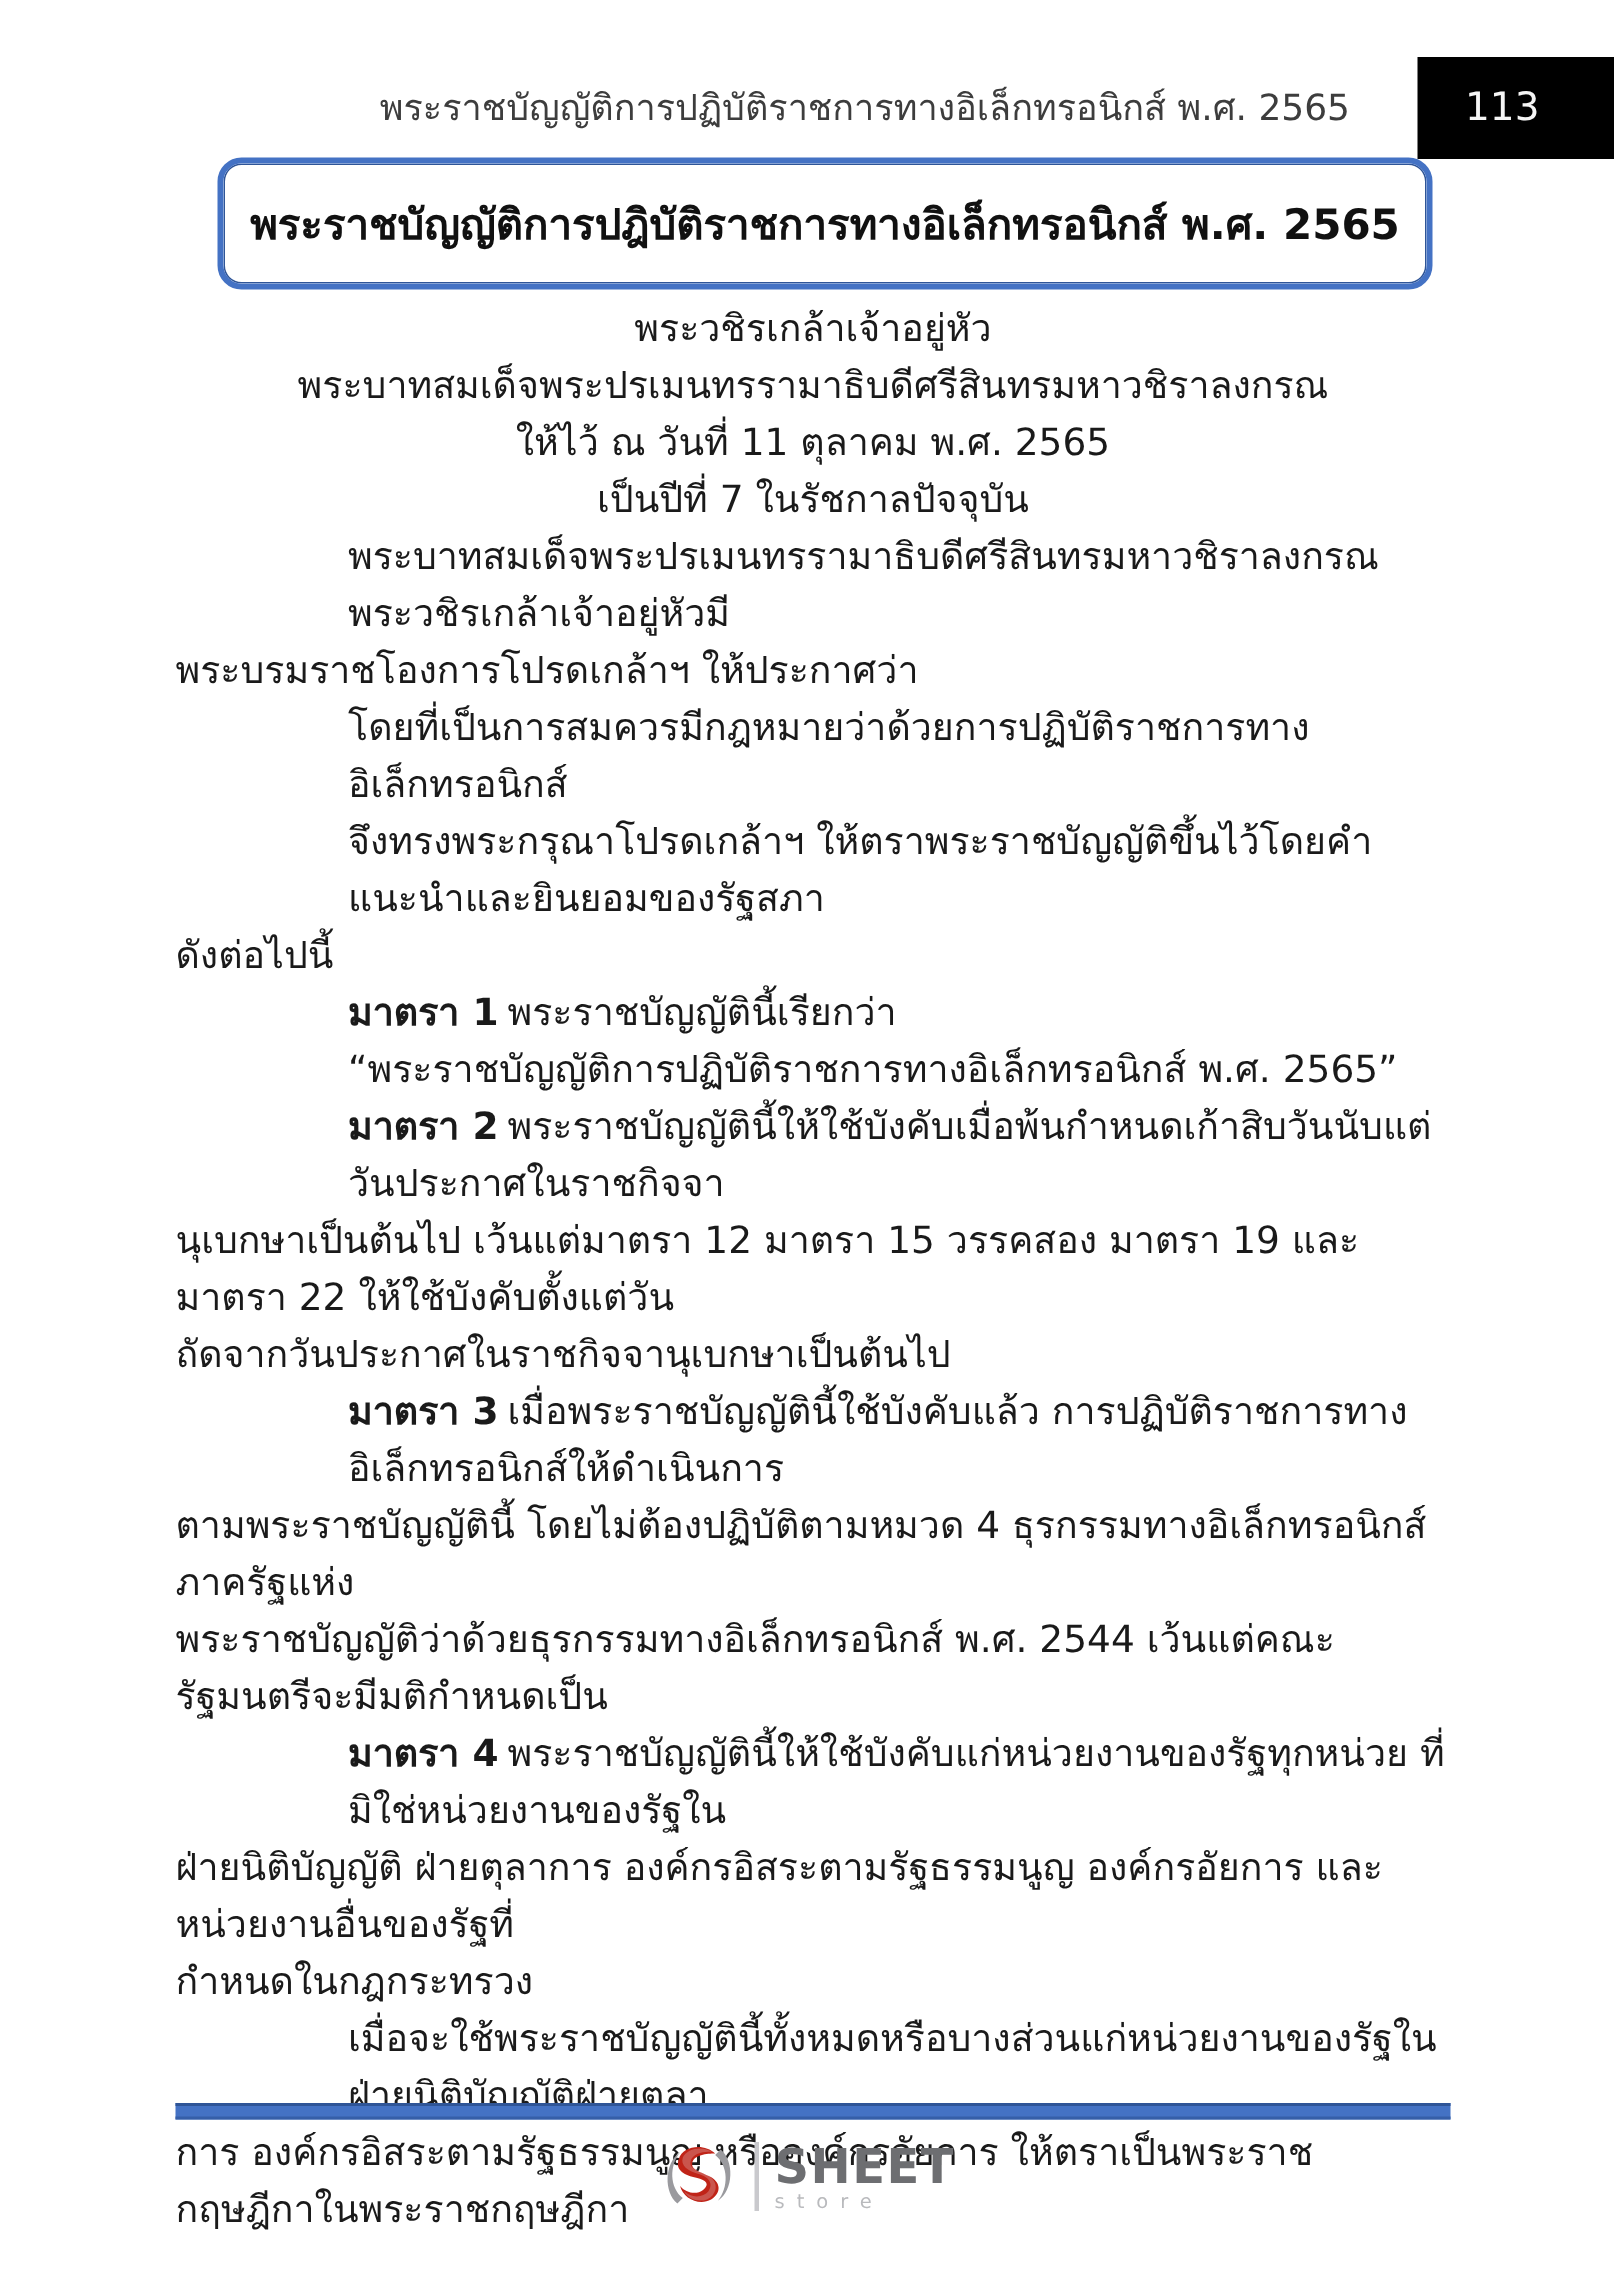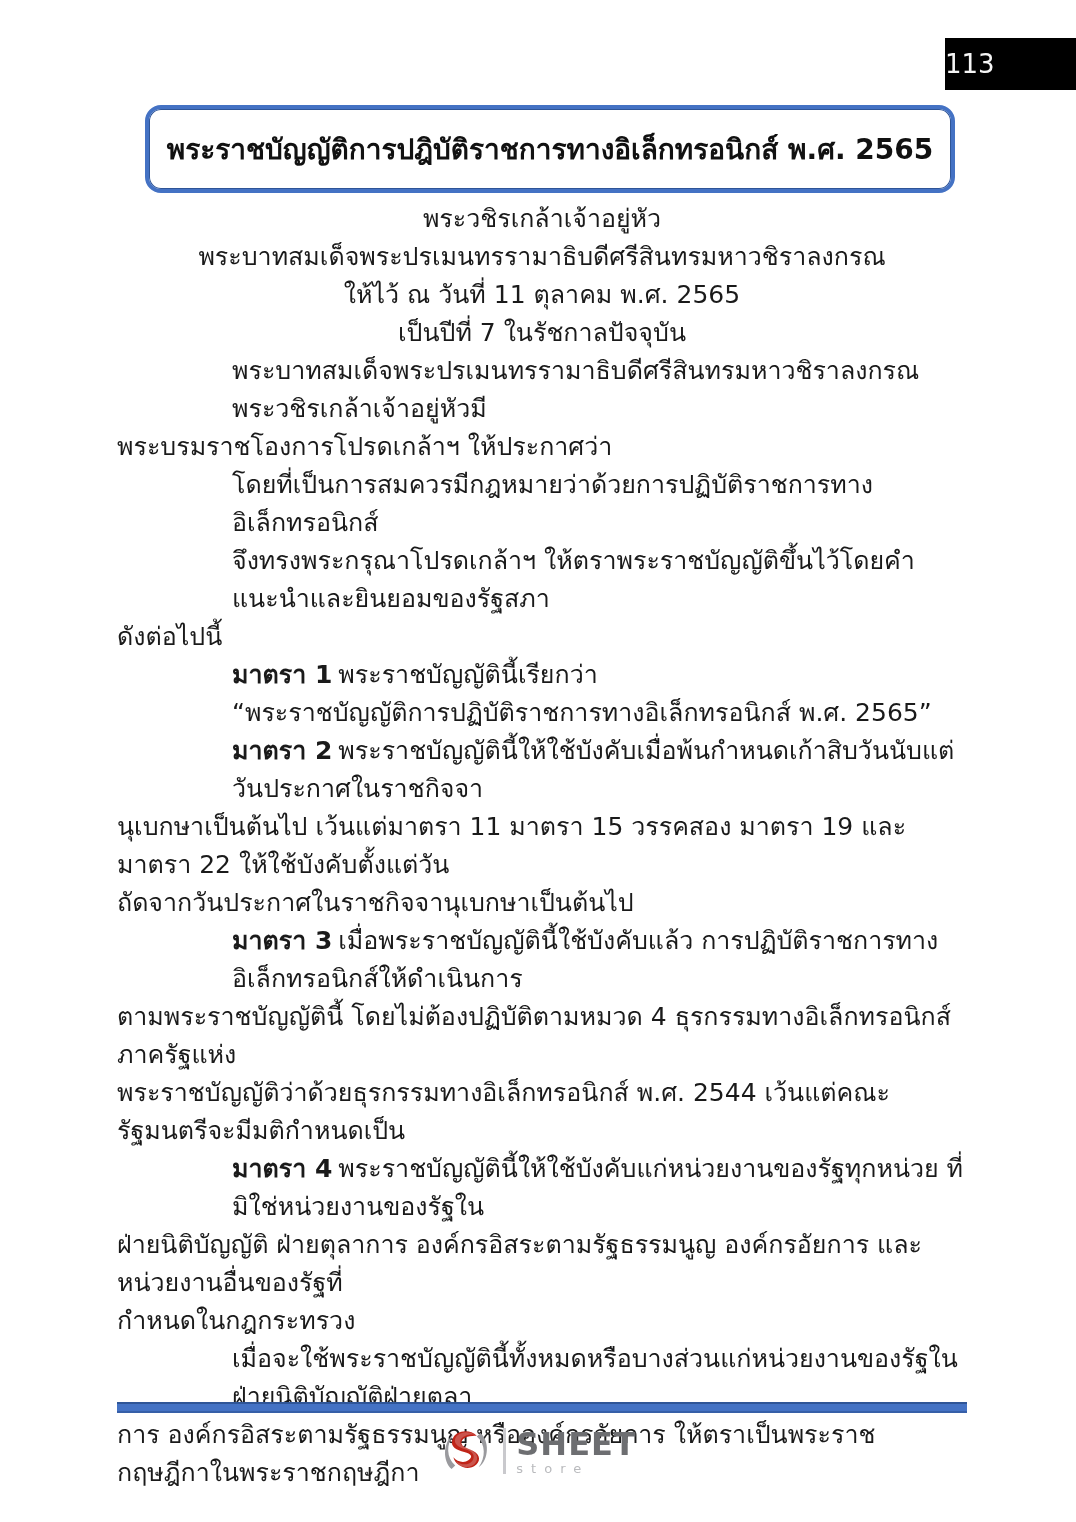--- a/index.html
+++ b/index.html
@@ -13,25 +13,25 @@
     overflow:hidden;
   }
   
   .running-head{
     position:absolute;top:52px;right:176px;
     font-size:24px;color:#3d3d3d;
     white-space:nowrap;
   }
   .page-num-box{
     position:absolute;top:38px;right:0;
-    width:131px;height:52px;
+    width:131px;height:68px;
     background:#000000;
     color:#f5f5f5;
     font-size:26px;
-    display:flex;align-items:center;justify-content:flex-start;
+    display:flex;align-items:center;justify-content:center;
     padding-right:18px;box-sizing:border-box;
   }
   
   .title-box{
     position:absolute;top:105px;left:145px;
     width:810px;height:88px;box-sizing:border-box;
     border:4px solid #4472c4;
     border-radius:16px;
     box-shadow:0 0 0 1px #2f5597 inset;
     display:flex;align-items:center;justify-content:center;
@@ -68,20 +68,21 @@
   }
   .logo-sub{
     font-size:13px;color:#b9babd;letter-spacing:8px;margin-top:2px;
   }
 </style>
 </head>
 <body>
 
 <div class="page">
 
+  <div class="running-head">พระราชบัญญัติการปฏิบัติราชการทางอิเล็กทรอนิกส์ พ.ศ. 2565</div>
 
   <div class="page-num-box">
     <span>113</span>
   </div>
 
   <div class="title-box">
     <span class="t">พระราชบัญญัติการปฎิบัติราชการทางอิเล็กทรอนิกส์ พ.ศ. 2565</span>
   </div>
 
   <div class="content">
@@ -90,21 +91,21 @@
       <div class="line center">ให้ไว้ ณ วันที่ 11 ตุลาคม พ.ศ. 2565</div>
       <div class="line center">เป็นปีที่ 7 ในรัชกาลปัจจุบัน</div>
       <div class="line indent">พระบาทสมเด็จพระปรเมนทรรามาธิบดีศรีสินทรมหาวชิราลงกรณ พระวชิรเกล้าเจ้าอยู่หัวมี</div>
       <div class="line">พระบรมราชโองการโปรดเกล้าฯ ให้ประกาศว่า</div>
       <div class="line indent">โดยที่เป็นการสมควรมีกฎหมายว่าด้วยการปฏิบัติราชการทางอิเล็กทรอนิกส์</div>
       <div class="line indent">จึงทรงพระกรุณาโปรดเกล้าฯ ให้ตราพระราชบัญญัติขึ้นไว้โดยคำแนะนำและยินยอมของรัฐสภา</div>
       <div class="line">ดังต่อไปนี้</div>
       <div class="line indent"><b>มาตรา 1</b>พระราชบัญญัตินี้เรียกว่า</div>
       <div class="line indent">“พระราชบัญญัติการปฏิบัติราชการทางอิเล็กทรอนิกส์ พ.ศ. 2565”</div>
       <div class="line indent"><b>มาตรา 2</b>พระราชบัญญัตินี้ให้ใช้บังคับเมื่อพ้นกำหนดเก้าสิบวันนับแต่วันประกาศในราชกิจจา</div>
-      <div class="line">นุเบกษาเป็นต้นไป เว้นแต่มาตรา 11 มาตรา 15 วรรคสอง มาตรา 19 และมาตรา 22 ให้ใช้บังคับตั้งแต่วัน</div>
+      <div class="line">นุเบกษาเป็นต้นไป เว้นแต่มาตรา 12 มาตรา 15 วรรคสอง มาตรา 19 และมาตรา 22 ให้ใช้บังคับตั้งแต่วัน</div>
       <div class="line">ถัดจากวันประกาศในราชกิจจานุเบกษาเป็นต้นไป</div>
       <div class="line indent"><b>มาตรา 3</b>เมื่อพระราชบัญญัตินี้ใช้บังคับแล้ว การปฏิบัติราชการทางอิเล็กทรอนิกส์ให้ดำเนินการ</div>
       <div class="line">ตามพระราชบัญญัตินี้ โดยไม่ต้องปฏิบัติตามหมวด 4 ธุรกรรมทางอิเล็กทรอนิกส์ภาครัฐแห่ง</div>
       <div class="line">พระราชบัญญัติว่าด้วยธุรกรรมทางอิเล็กทรอนิกส์ พ.ศ. 2544 เว้นแต่คณะรัฐมนตรีจะมีมติกำหนดเป็น</div>
       <div class="line indent"><b>มาตรา 4</b>พระราชบัญญัตินี้ให้ใช้บังคับแก่หน่วยงานของรัฐทุกหน่วย ที่มิใช่หน่วยงานของรัฐใน</div>
       <div class="line">ฝ่ายนิติบัญญัติ ฝ่ายตุลาการ องค์กรอิสระตามรัฐธรรมนูญ องค์กรอัยการ และหน่วยงานอื่นของรัฐที่</div>
       <div class="line">กำหนดในกฎกระทรวง</div>
       <div class="line indent">เมื่อจะใช้พระราชบัญญัตินี้ทั้งหมดหรือบางส่วนแก่หน่วยงานของรัฐในฝ่ายนิติบัญญัติฝ่ายตุลา</div>
       <div class="line">การ องค์กรอิสระตามรัฐธรรมนูญ หรือองค์กรอัยการ ให้ตราเป็นพระราชกฤษฎีกาในพระราชกฤษฎีกา</div>
     </div>

